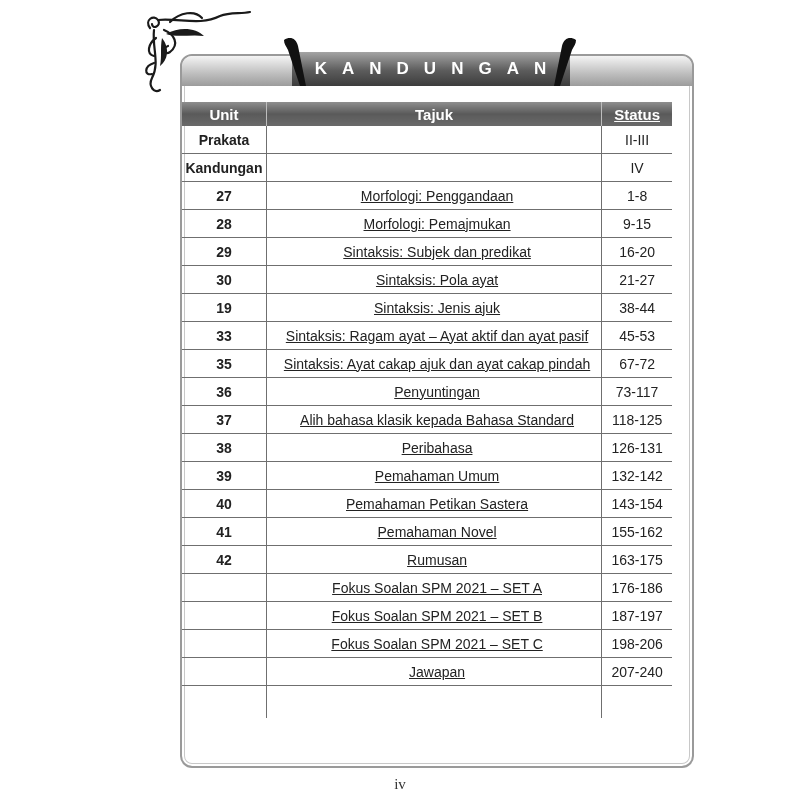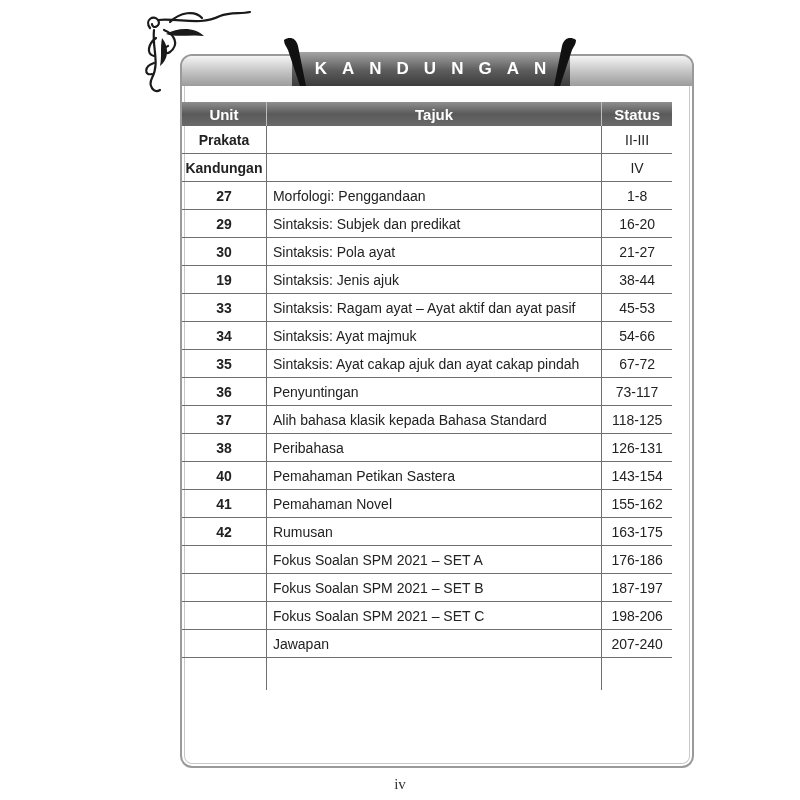--- a/index.html
+++ b/index.html
@@ -33,28 +33,28 @@
 
     table.toc {
       position:absolute; left:182px; top:102px; width:490px;
       border-collapse:collapse; z-index:2;
     }
     table.toc th {
       background:linear-gradient(#8e8e8e, #5a5a5a 50%, #6a6a6a);
       color:#ffffff; font-weight:bold; font-size:15px; height:24px; padding:0;
       border-right:1px solid #bdbdbd;
     }
-    table.toc th:last-child { border-right:none; }
+    table.toc th:last-child { border-right:none;text-decoration:underline; }
     table.toc td {
       height:27px; font-size:14px; padding:0; border-bottom:1.5px solid #6f6f6f;
       border-right:1.5px solid #6f6f6f; color:#222;
     }
     table.toc td:last-child { border-right:none; }
     td.unit { width:84px; text-align:center;font-weight:bold; }
-    td.tajuk { width:330px; text-align:left; padding-left:6px !important; }
+    td.tajuk { width:330px; text-align:center; padding-left:6px !important;text-decoration:underline; }
     td.status { width:70px; text-align:center; }
     tr.blank td { height:32px; border-bottom:none; }
 
     .page-num {
       position:absolute; left:0; right:0; top:776px; text-align:center;
       font-family:"Liberation Serif", serif; font-size:15px; color:#333;
     }
   </style>
 </head>
 <body>
@@ -105,65 +105,70 @@
         <td class="unit">Kandungan</td>
         <td class="tajuk"></td>
         <td class="status">IV</td>
       </tr>
       <tr>
         <td class="unit">27</td>
         <td class="tajuk">Morfologi: Penggandaan</td>
         <td class="status">1-8</td>
       </tr>
       <tr>
+        <td class="unit">28</td>
+        <td class="tajuk">Morfologi: Pemajmukan</td>
+        <td class="status">9-15</td>
+      </tr>
+      <tr>
         <td class="unit">29</td>
         <td class="tajuk">Sintaksis: Subjek dan predikat</td>
         <td class="status">16-20</td>
       </tr>
       <tr>
         <td class="unit">30</td>
         <td class="tajuk">Sintaksis: Pola ayat</td>
         <td class="status">21-27</td>
       </tr>
       <tr>
         <td class="unit">19</td>
         <td class="tajuk">Sintaksis: Jenis ajuk</td>
         <td class="status">38-44</td>
       </tr>
       <tr>
         <td class="unit">33</td>
         <td class="tajuk">Sintaksis: Ragam ayat – Ayat aktif dan ayat pasif</td>
         <td class="status">45-53</td>
       </tr>
       <tr>
-        <td class="unit">34</td>
-        <td class="tajuk">Sintaksis: Ayat majmuk</td>
-        <td class="status">54-66</td>
-      </tr>
-      <tr>
         <td class="unit">35</td>
         <td class="tajuk">Sintaksis: Ayat cakap ajuk dan ayat cakap pindah</td>
         <td class="status">67-72</td>
       </tr>
       <tr>
         <td class="unit">36</td>
         <td class="tajuk">Penyuntingan</td>
         <td class="status">73-117</td>
       </tr>
       <tr>
         <td class="unit">37</td>
         <td class="tajuk">Alih bahasa klasik kepada Bahasa Standard</td>
         <td class="status">118-125</td>
       </tr>
       <tr>
         <td class="unit">38</td>
         <td class="tajuk">Peribahasa</td>
         <td class="status">126-131</td>
       </tr>
       <tr>
+        <td class="unit">39</td>
+        <td class="tajuk">Pemahaman Umum</td>
+        <td class="status">132-142</td>
+      </tr>
+      <tr>
         <td class="unit">40</td>
         <td class="tajuk">Pemahaman Petikan Sastera</td>
         <td class="status">143-154</td>
       </tr>
       <tr>
         <td class="unit">41</td>
         <td class="tajuk">Pemahaman Novel</td>
         <td class="status">155-162</td>
       </tr>
       <tr>

